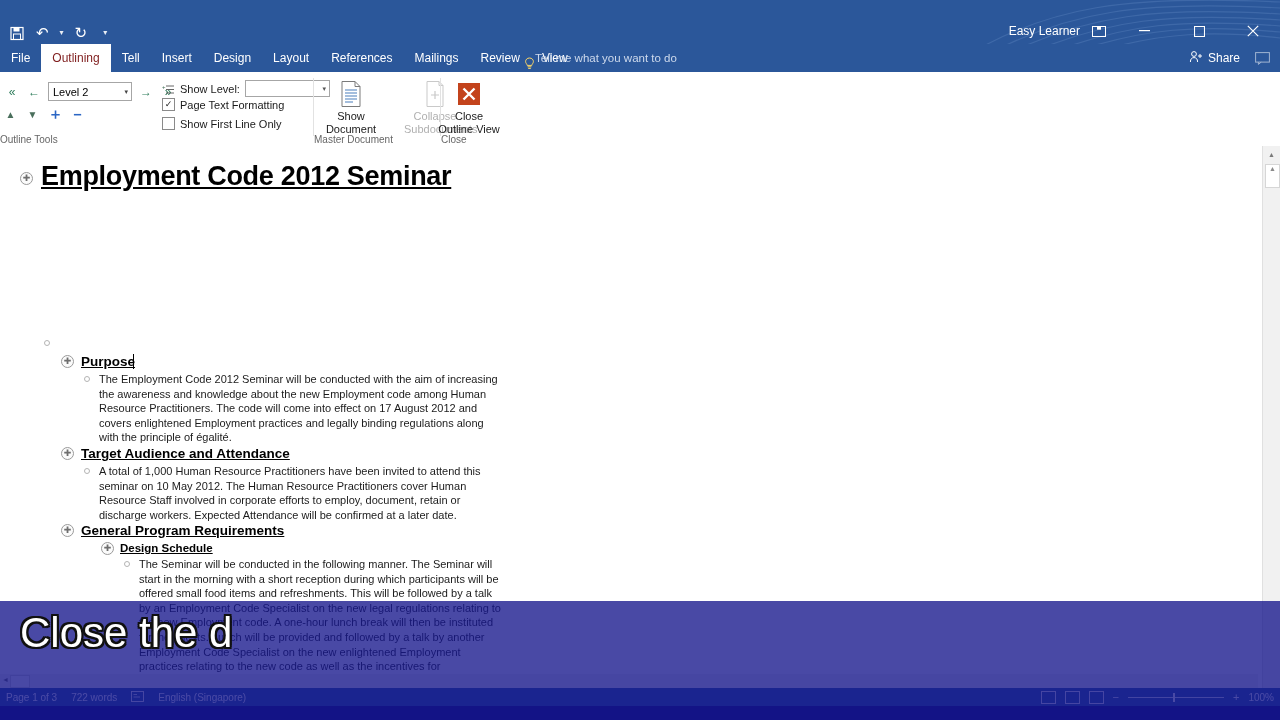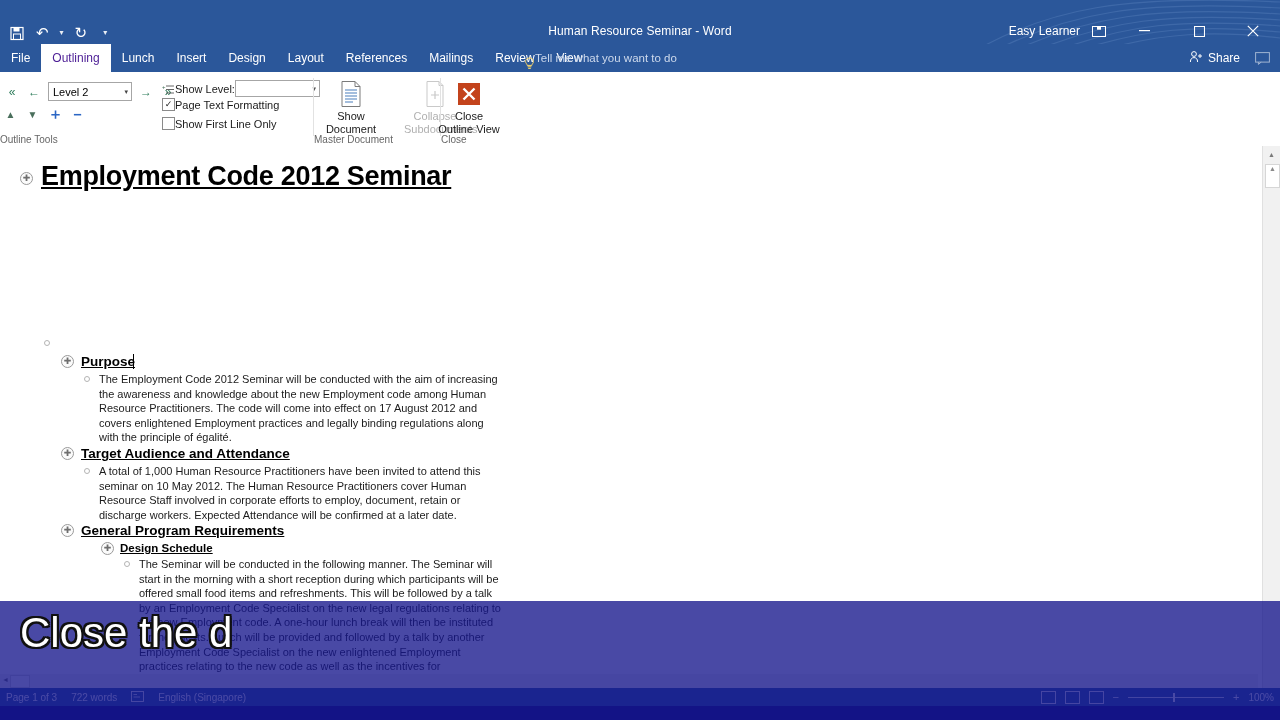--- a/index.html
+++ b/index.html
@@ -61,21 +61,21 @@
   
   .tabsrow {
     position: absolute; left: 0; top: 44px; width: 1280px; height: 28px;
     background: #2b579a;
   }
   .tabs { position: absolute; left: 0; top: 0; display: flex; height: 28px; align-items: stretch; }
   .tab {
     padding: 0 11px; height: 28px; line-height: 28px;
     color: #ffffff; font-size: 12px; white-space: nowrap;
   }
-  .tab.active { background: #ffffff; color: #4c1d95; }
+  .tab.active { background: #ffffff; color: #7f1d1d; }
   .tellme {
     position: absolute; left: 524px; top: 0; height: 28px; line-height: 28px;
     color: #cdd9ec; font-size: 11.5px; white-space: nowrap;
     display: flex; align-items: center; 
   }
   .bulb { display: inline-block; width: 11px; height: 13px; }
   .share {
     position: absolute; right: 40px; top: 0; height: 28px;
     color: #ffffff; font-size: 12px;
     display: flex; align-items: center; gap: 5px;
@@ -113,21 +113,21 @@
   .lvlselect .cv { font-size: 11px; }
   .lvlselect .ar {
     position: absolute; right: 3px; top: 0; height: 17px;
     display: flex; align-items: center; font-size: 7px; color: #444;
   }
   .ot-row2 { position: absolute; left: 4px; top: 33px; display: flex; align-items: center; gap: 9px; }
   .ot-row2 .mini { font-size: 10px; color: #4a6f5c; width: 13px; text-align: center; }
   .ot-row2 .plus { color: #2b66c4; font-size: 15px; font-weight: bold; }
   .ot-row2 .minus { color: #2b66c4; font-size: 15px; font-weight: bold; }
 
-  .chkline { position: absolute; font-size: 11px; color: #1a1a1a; display: flex; align-items: center; white-space: nowrap; }
+  .chkline { position: absolute; font-size: 11px; color: #1a1a1a; display: flex; align-items: center; gap: 5px; white-space: nowrap; }
   .cbox {
     width: 11px; height: 11px; border: 1px solid #8a8a8a; background: #fff;
     display: inline-flex; align-items: center; justify-content: center;
     font-size: 9px; color: #222; line-height: 1;
   }
   .showlevel-sel {
     width: 85px; height: 17px; border: 1px solid #a6a6a6; background: #fff;
     position: relative; box-sizing: border-box;
   }
   .showlevel-sel .ar { position: absolute; right: 3px; top: 0; height: 15px; display:flex; align-items:center; font-size: 7px; color: #555; }
@@ -256,21 +256,20 @@
           <rect x="3.5" y="1.5" width="6" height="4" fill="#ffffff"></rect>
           <rect x="3.5" y="8" width="7" height="5.5" fill="none" stroke="#ffffff" stroke-width="1"></rect>
         </svg>
       </span>
       <span class="qicon" style="font-size:15px">↶</span>
       <span class="qicon tiny">▾</span>
       <span class="qicon" style="font-size:15px">↻</span>
       <span class="qicon tiny" style="margin-left:5px">▾</span>
     </div>
 
-    <div class="title-text">Human Resource Seminar - Word</div>
     <div class="acct">Easy Learner</div>
     <div class="ribbon-opts">
       <svg width="14" height="11" viewBox="0 0 14 11">
         <rect x="0.5" y="0.5" width="13" height="10" fill="none" stroke="#ffffff" stroke-width="1"></rect>
         <rect x="5" y="0.5" width="4" height="3.2" fill="#ffffff"></rect>
       </svg>
     </div>
     <div class="wbtn min">
       <svg width="11" height="2" viewBox="0 0 11 2">
           <rect width="11" height="1.2" fill="#ffffff"></rect>
@@ -285,21 +284,21 @@
       <svg width="12" height="12" viewBox="0 0 12 12">
           <path d="M0.8 0.8 L11.2 11.2 M11.2 0.8 L0.8 11.2" stroke="#ffffff" stroke-width="1.15"></path>
         </svg>
     </div>
   </div>
 
   <div class="tabsrow">
     <div class="tabs">
       <div class="tab">File</div>
       <div class="tab active">Outlining</div>
-      <div class="tab">Lunch</div>
+      <div class="tab">Tell</div>
       <div class="tab">Insert</div>
       <div class="tab">Design</div>
       <div class="tab">Layout</div>
       <div class="tab">References</div>
       <div class="tab">Mailings</div>
       <div class="tab">Review</div>
       <div class="tab">View</div>
     </div>
 
     <div class="tellme">

